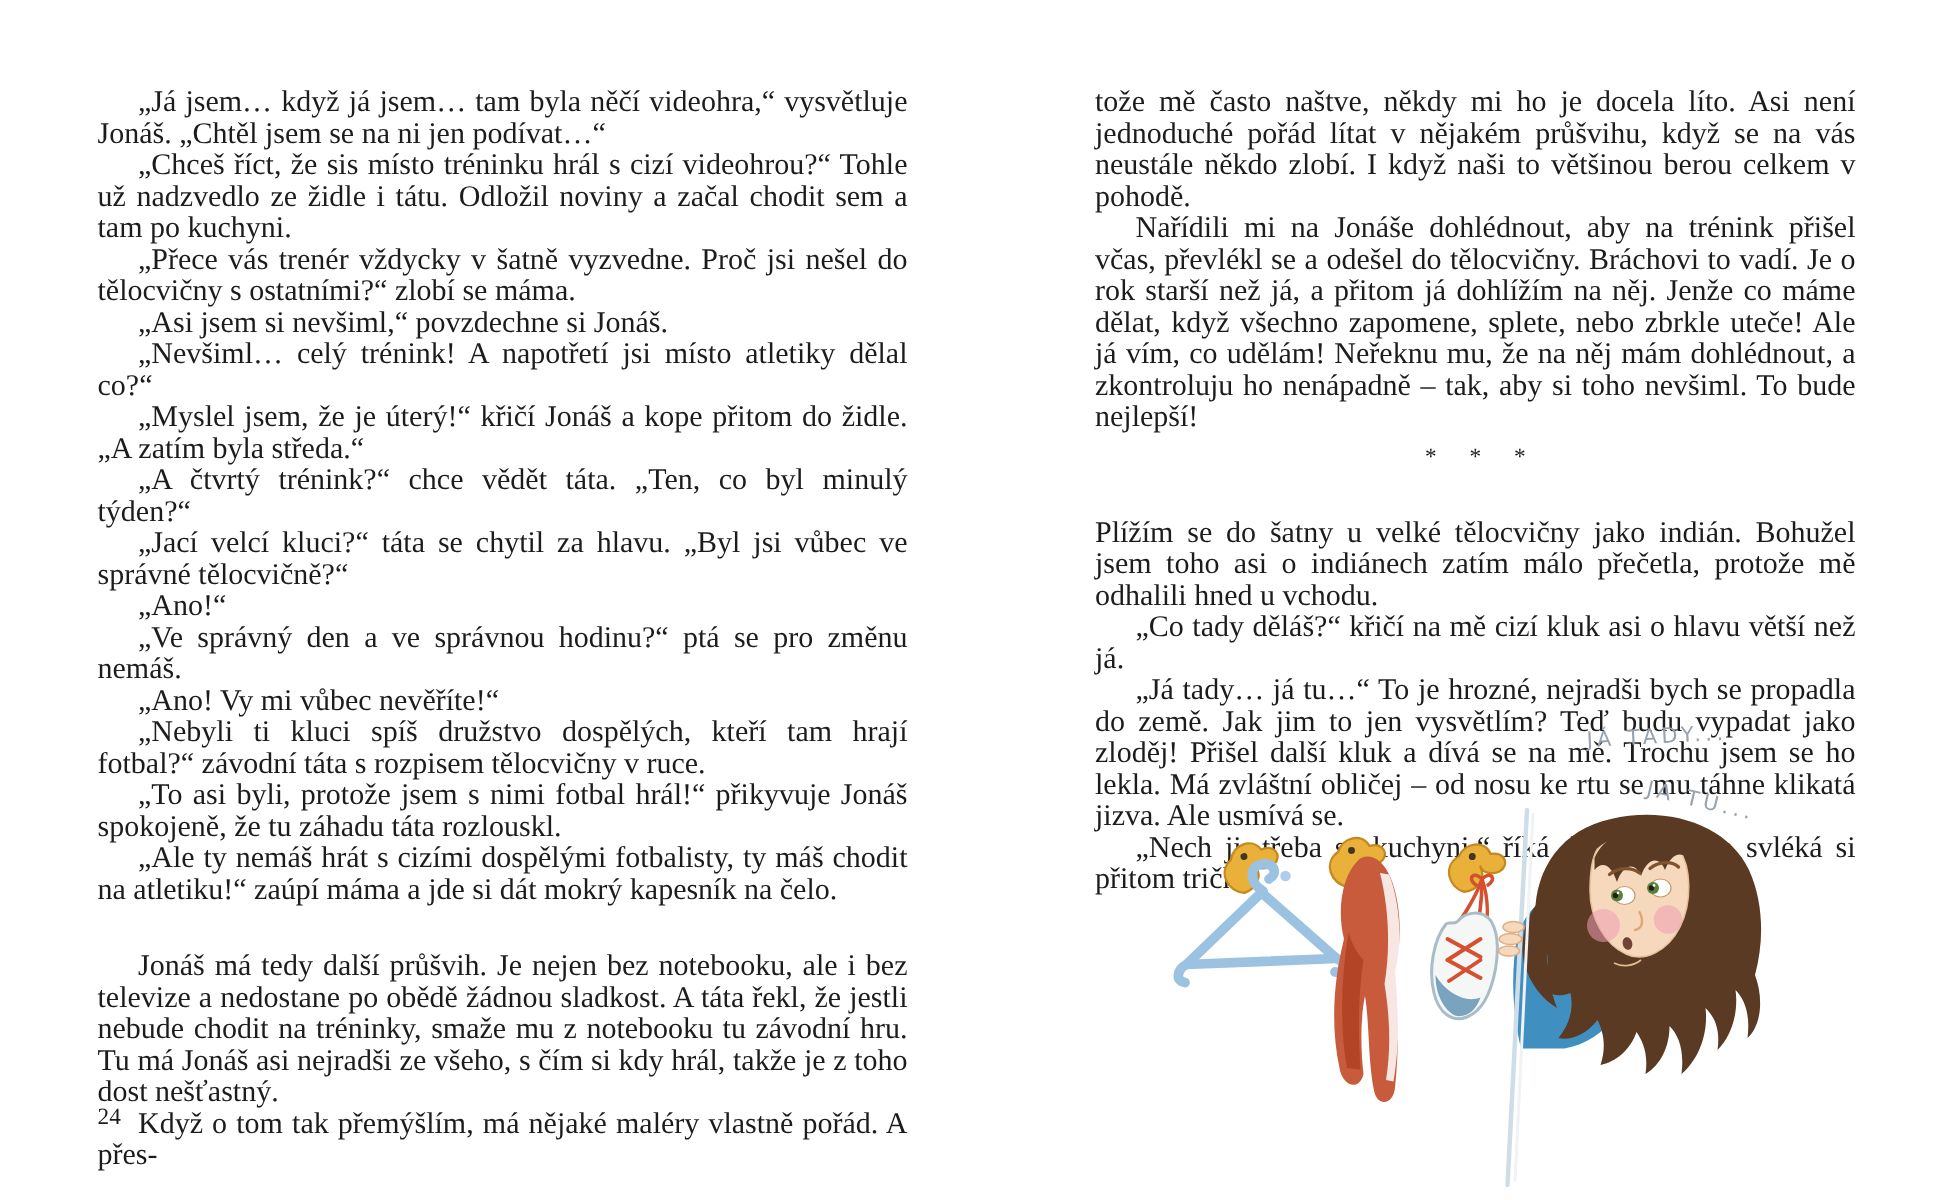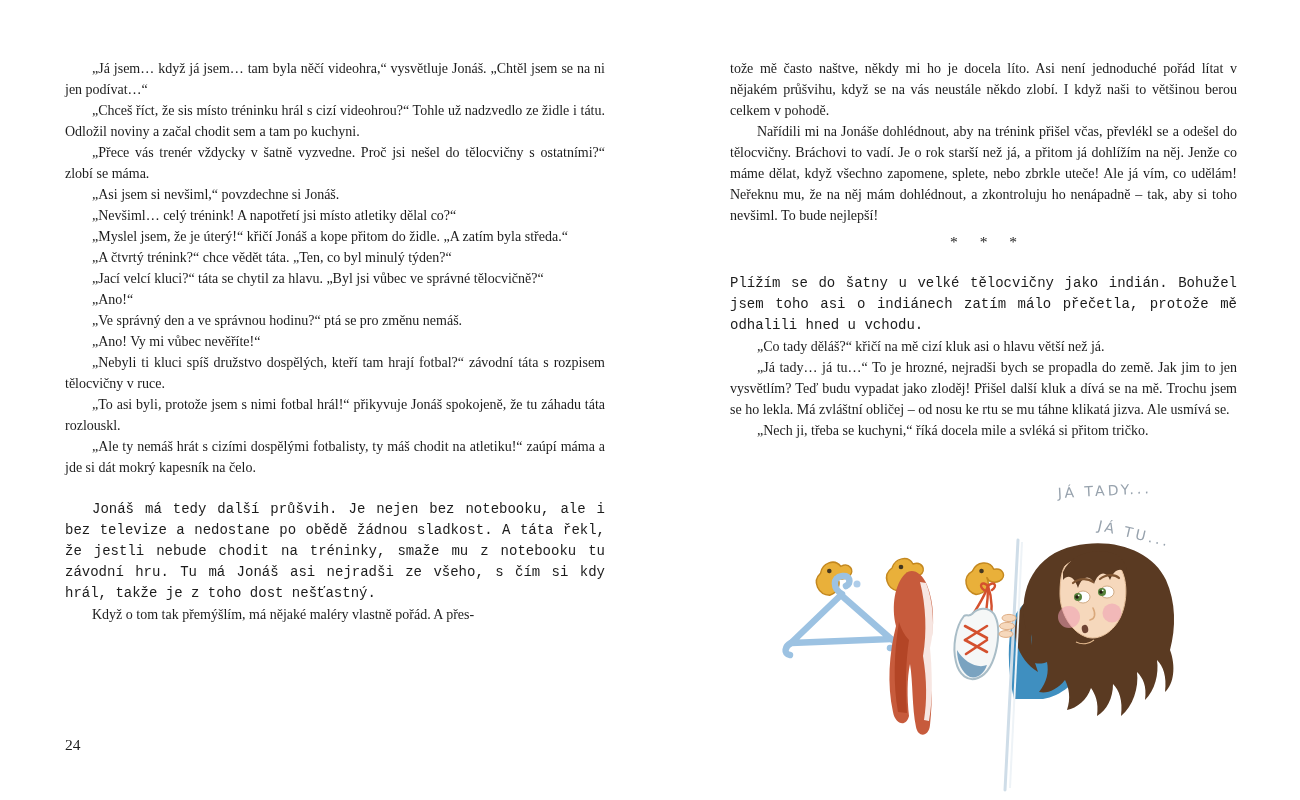--- a/index.html
+++ b/index.html
@@ -4,25 +4,25 @@
 <style>
   html,body{margin:0;padding:0;}
   body{
     width:1300px;height:800px;position:relative;background:#ffffff;
     font-family:"Liberation Serif", serif;color:#1c1c1c;overflow:hidden;
   }
   .text-col{position:absolute;top:58px;}
   .text-col.left{left:65px;width:540px;}
   .text-col.right{left:730px;width:507px;}
   .text-col p{
-    margin:0;font-size:14px;line-height:21px;text-align:justify;
+    margin:0;font-size:20px;line-height:21px;text-align:justify;
     hyphens:manual;
   }
   .text-col p.indent{text-indent:27px;}
-  .text-col p.gap-before{margin-top:21px;font-family:Liberation Mono, monospace;}
+  .text-col p.gap-before{margin-top:30px;}
   .separator{
     margin-top:5px;font-size:15.5px;line-height:21px;text-align:center;
     letter-spacing:9px;text-indent:9px;
   }
   .page-number{
     position:absolute;left:65px;top:736px;width:492px;
     font-size:15.5px;
   }
   .illustration{position:absolute;left:760px;top:470px;width:540px;height:330px;}
   .hand-note{

